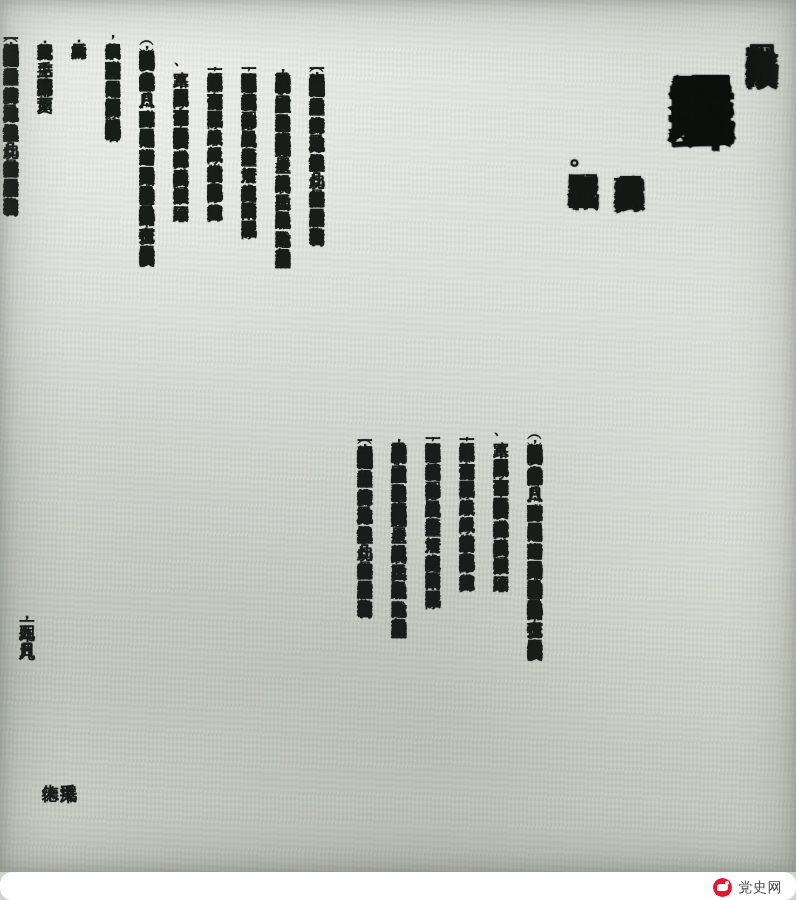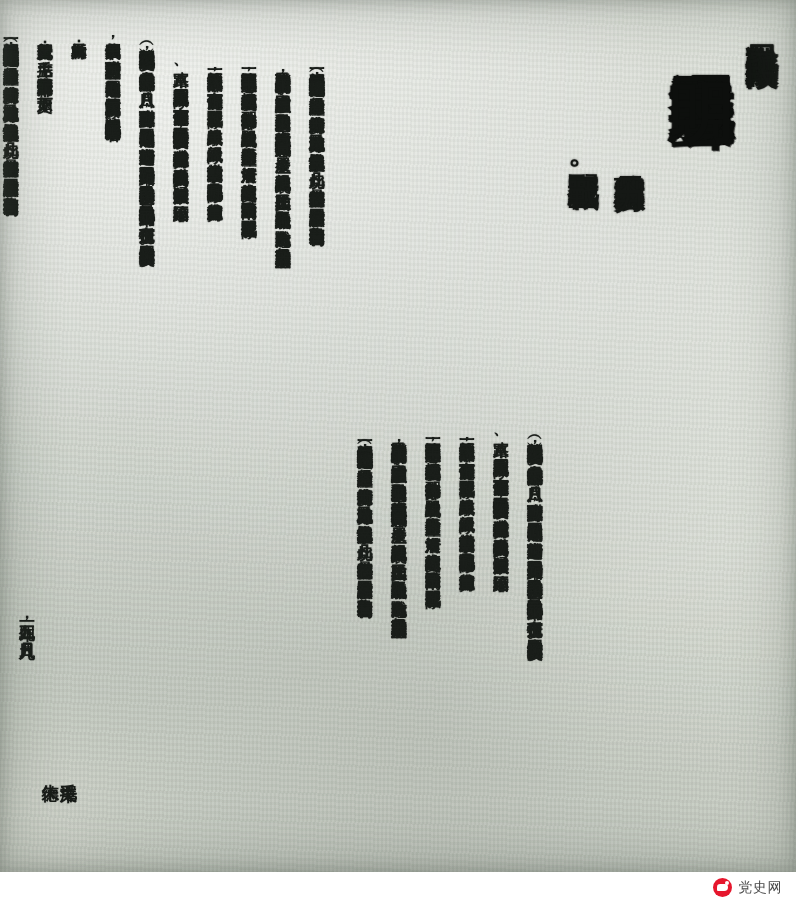--- a/index.html
+++ b/index.html
@@ -136,20 +136,21 @@
   }
 
   
   #watermark {
     position: absolute;
     left: 0;
     bottom: 0;
     width: 796px;
     height: 28px;
     background: #ffffff;
+    border-radius: 12px;
   }
   #wm-inner {
     position: absolute;
     right: 14px;
     bottom: 3px;
     display: flex;
     align-items: center;
     gap: 6px;
   }
   #wm-logo {

